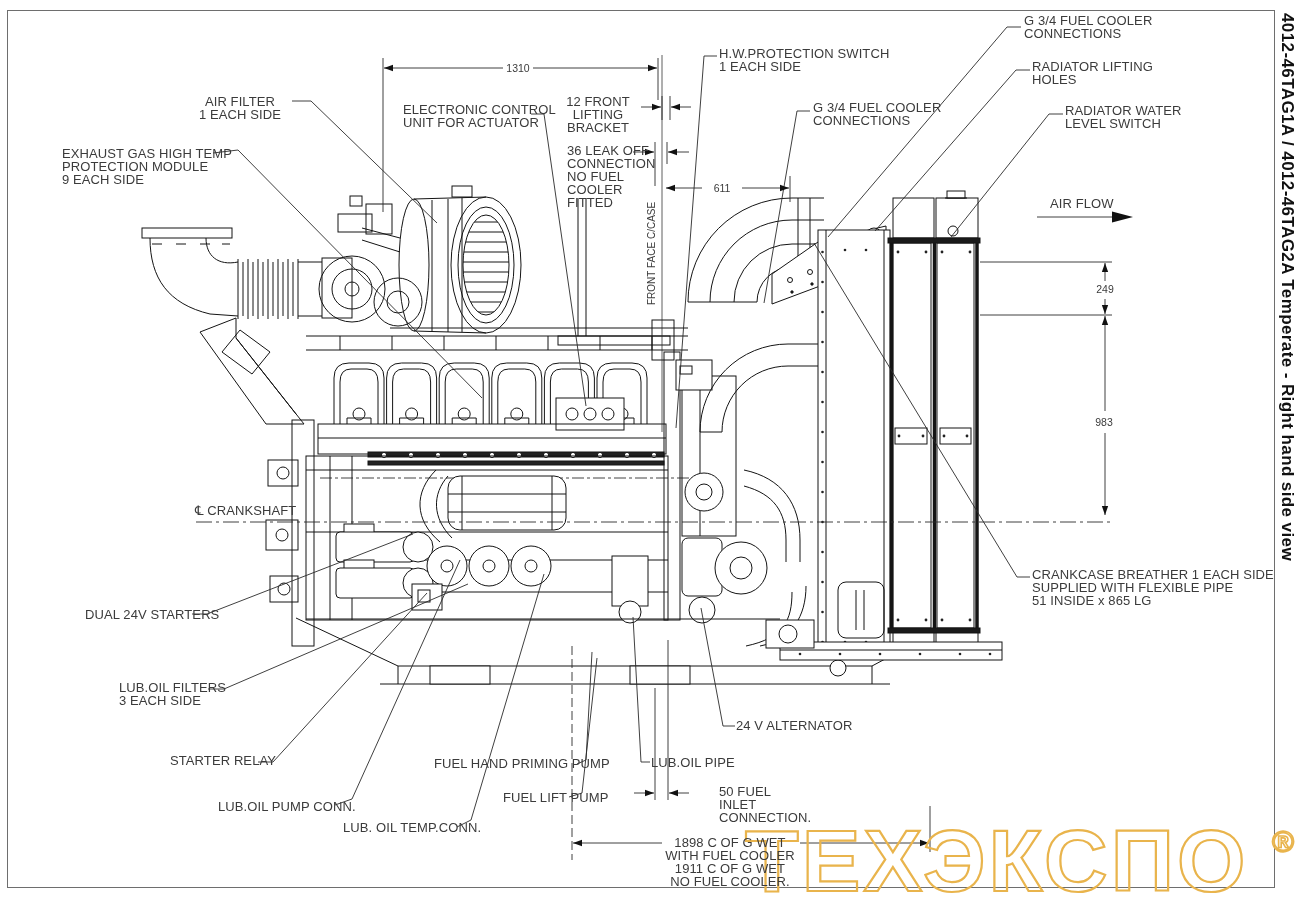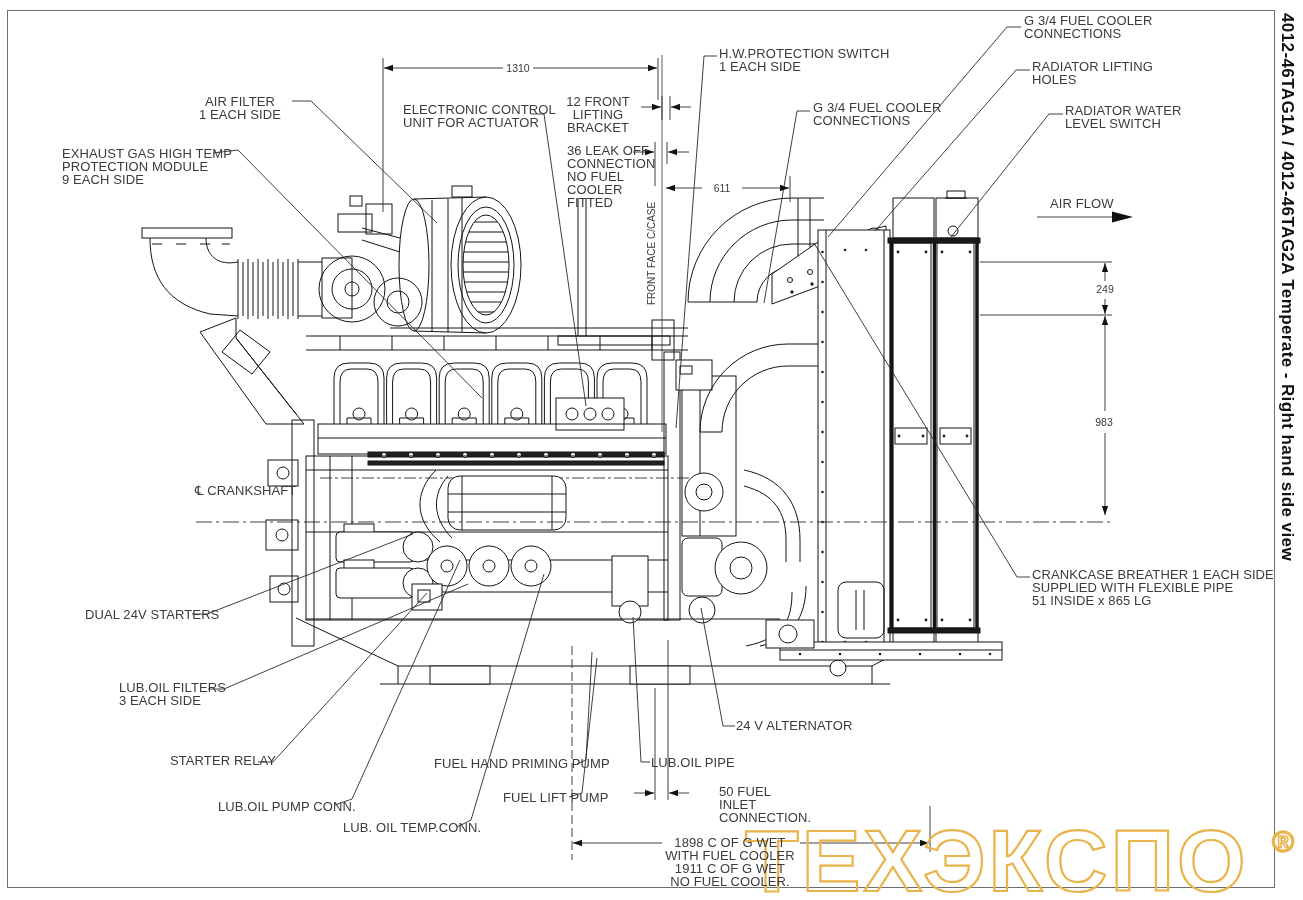--- a/index.html
+++ b/index.html
@@ -397,21 +397,21 @@
 <div class="callout" style="left:1024px;top:14px">G 3/4 FUEL COOLER
 CONNECTIONS</div>
 <div class="callout" style="left:1032px;top:60px">RADIATOR LIFTING
 HOLES</div>
 <div class="callout" style="left:813px;top:101px">G 3/4 FUEL COOLER
 CONNECTIONS</div>
 <div class="callout" style="left:1065px;top:104px">RADIATOR WATER
 LEVEL SWITCH</div>
 <div class="callout" style="left:1050px;top:197px">AIR FLOW</div>
 <div class="front-face-label">FRONT FACE C/CASE</div>
-<div class="callout" style="left:195px;top:484px">℄ CRANKSHAFT</div>
+<div class="callout" style="left:195px;top:504px">℄ CRANKSHAFT</div>
 <div class="callout" style="left:1032px;top:568px">CRANKCASE BREATHER 1 EACH SIDE
 SUPPLIED WITH FLEXIBLE PIPE
 51 INSIDE x 865 LG</div>
 <div class="callout" style="left:85px;top:608px">DUAL 24V STARTERS</div>
 <div class="callout" style="left:119px;top:681px">LUB.OIL FILTERS
 3 EACH SIDE</div>
 <div class="callout" style="left:170px;top:754px">STARTER RELAY</div>
 <div class="callout" style="left:218px;top:800px">LUB.OIL PUMP CONN.</div>
 <div class="callout" style="left:343px;top:821px">LUB. OIL TEMP.CONN.</div>
 <div class="callout" style="left:434px;top:757px">FUEL HAND PRIMING PUMP</div>

